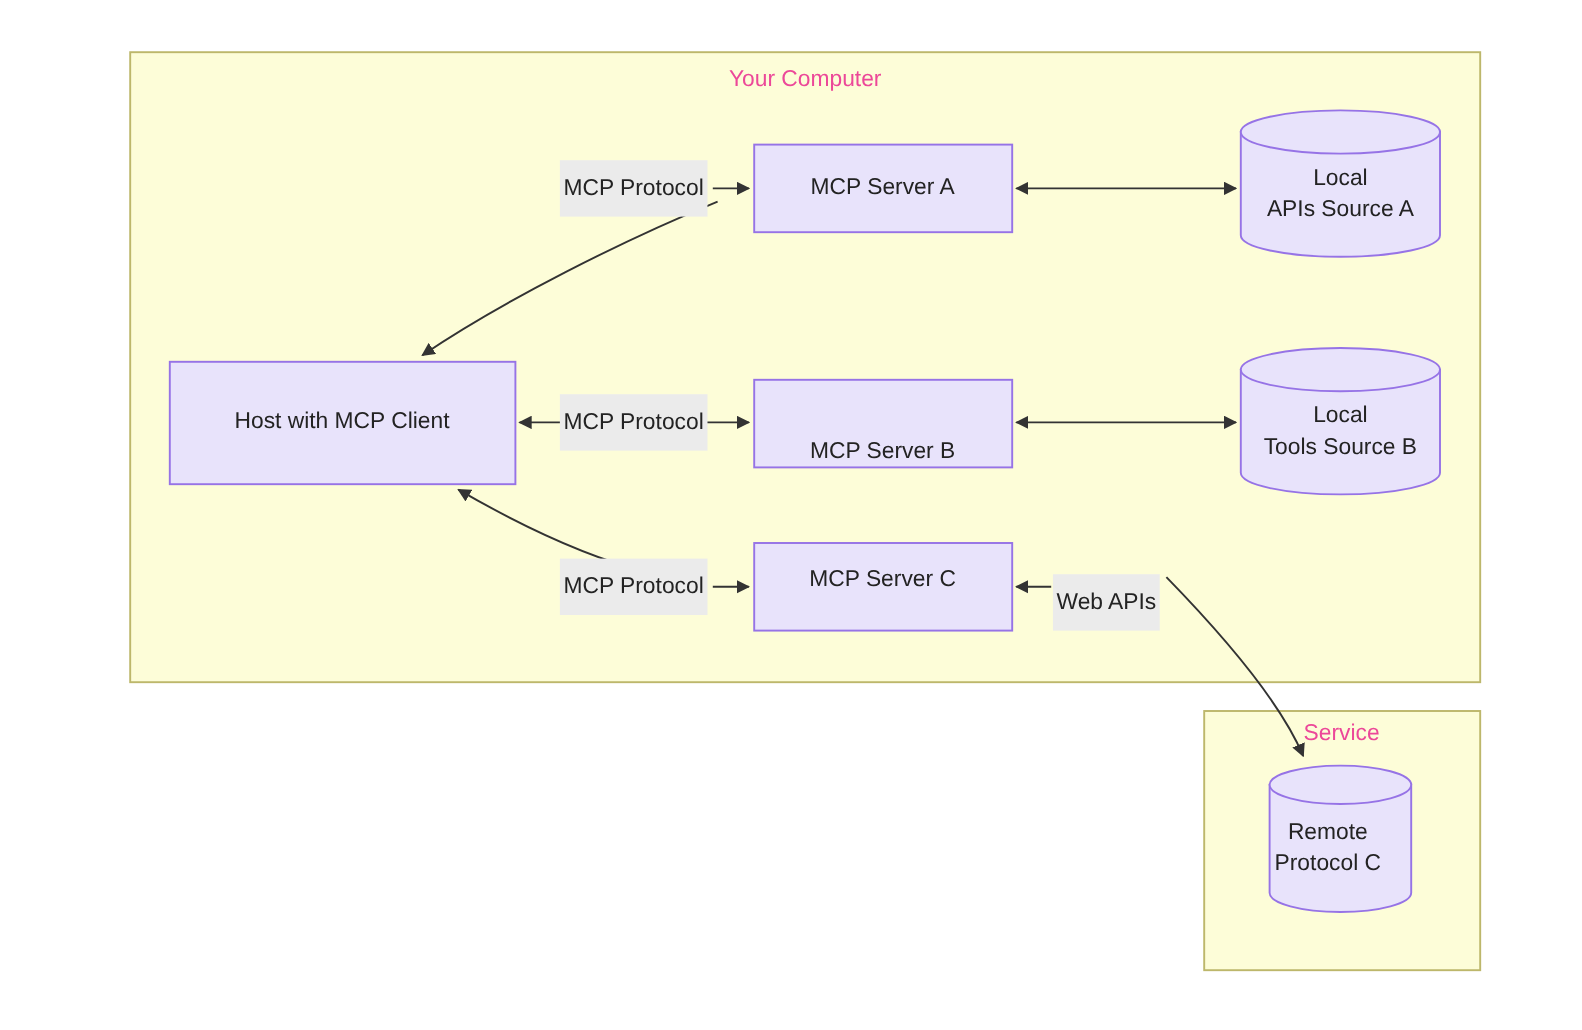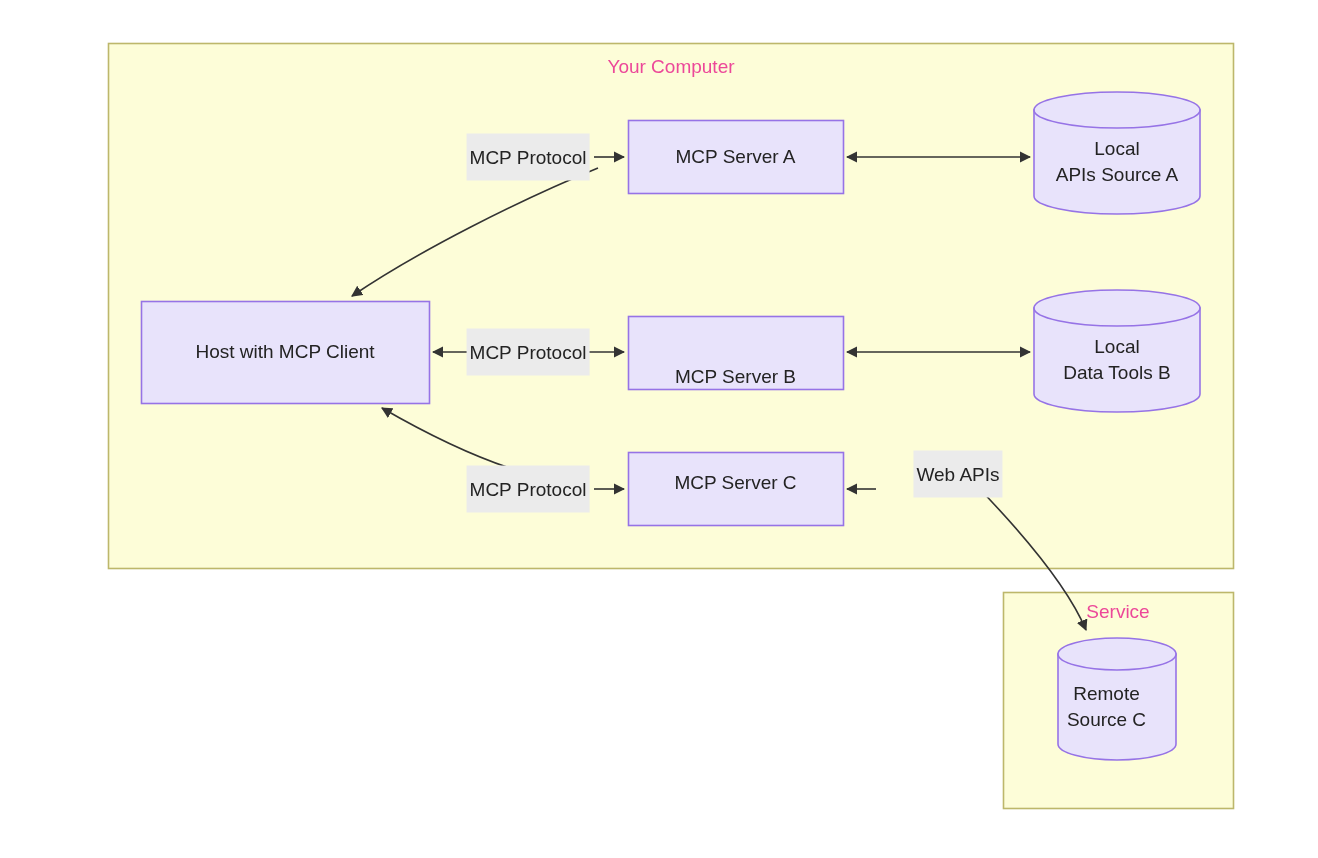--- a/index.html
+++ b/index.html
@@ -162,29 +162,29 @@
     <span>MCP Server C</span>
   </div>
 
   <div class="node-label" style="left:1034px; top:110px; width:166px; height:104px;">
     <span>Local</span>
     <span>APIs Source A</span>
   </div>
 
   <div class="node-label" style="left:1034px; top:308px; width:166px; height:104px;">
     <span>Local</span>
-    <span>Data Tools B</span>
+    <span>Tools Source B</span>
   </div>
 
   <div class="node-label" style="left:1058px; top:654px; width:97px; height:106px;">
     <span>Remote</span>
-    <span>Source C</span>
+    <span>Protocol C</span>
   </div>
 
   <div class="edge-label" style="left:528px; top:157px;">MCP Protocol</div>
 
   <div class="edge-label" style="left:528px; top:352px;">MCP Protocol</div>
 
   <div class="edge-label" style="left:528px; top:489px;">MCP Protocol</div>
 
-  <div class="edge-label" style="left:922px; top:474px;margin-left:36px;">Web APIs</div>
+  <div class="edge-label" style="left:922px; top:502px;">Web APIs</div>
 
 </div>
 
 </body></html>

